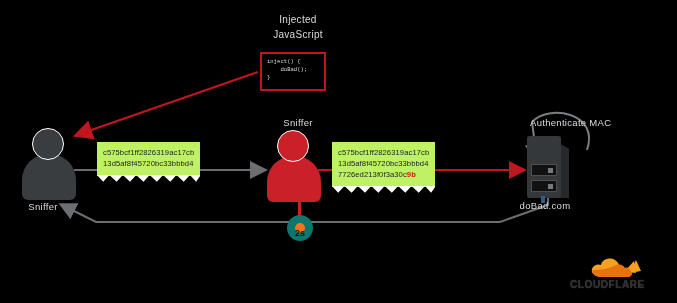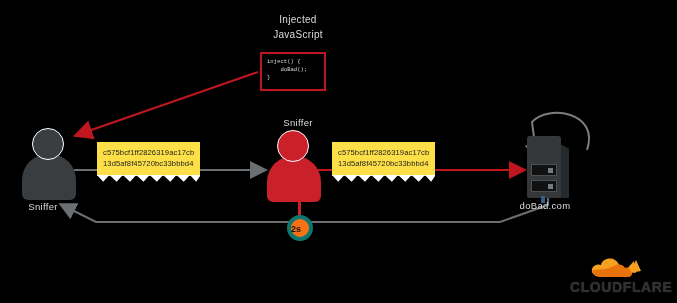--- a/index.html
+++ b/index.html
@@ -41,21 +41,21 @@
                 clip-path:polygon(0 0,100% 12%,100% 100%,0 100%);}
   #server .slot{position:absolute;left:4px;width:26px;height:12px;
                 background:#111;border:1px solid #4c5052;box-sizing:border-box;}
   #server .slot b{position:absolute;right:3px;top:3px;width:5px;height:5px;
                   background:#76797b;display:block;}
   #server .s1{top:28px;} #server .s2{top:44px;}
   #server .foot{position:absolute;left:14px;top:60px;width:4px;height:7px;
                 background:#2f5d85;}
 
   
-  .packet{position:absolute;background:#fde047;padding:5px 6px 7px 6px;
+  .packet{position:absolute;background:#bef264;padding:5px 6px 7px 6px;
           font-size:7.6px;line-height:11px;color:#1d1d1f;
           font-family:"Liberation Sans",sans-serif;letter-spacing:.1px;
           white-space:nowrap;}
   .packet .tear{position:absolute;left:0;right:0;bottom:-7px;height:8px;
       background:#fff;
       clip-path:polygon(0 0,6% 85%,12% 0,19% 85%,25% 0,32% 85%,38% 0,
                         45% 85%,51% 0,58% 85%,64% 0,71% 85%,77% 0,
                         84% 85%,90% 0,96% 85%,100% 10%,100% 0);}
   #packet-left{left:97px;top:142px;}
   #packet-right{left:332px;top:142px;}
@@ -65,31 +65,31 @@
   #codebox{position:absolute;left:260px;top:52px;width:66px;height:39px;
            background:#000;border:2.4px solid #c0161f;box-sizing:border-box;
            padding:4px 5px;font-family:"Liberation Mono",monospace;
            font-size:5.6px;line-height:8px;color:#d9d9d9;white-space:pre;}
 
   
   #wires{position:absolute;left:0;top:0;width:677px;height:303px;}
 
   
   #sniffer{position:absolute;left:287px;top:215px;width:26px;height:26px;
-           border-radius:50%;background:#f97316;border:4px solid #0f766e;
+           border-radius:50%;background:#f97316;border:8px solid #0f766e;
            box-sizing:border-box;color:#111;font-size:9px;font-weight:bold;
-           line-height:20px;text-align:left;}
+           line-height:20px;text-align:right;}
   #sniffer-stem{position:absolute;left:298px;top:198px;width:3px;height:20px;
                 background:#c9202a;}
 
   
   #cf{position:absolute;left:570px;top:258px;width:100px;height:40px;}
   #cf .cloud{position:absolute;left:18px;top:0;width:56px;height:22px;}
   #cf .cword{position:absolute;left:0;top:21px;width:100px;text-align:left;
-             font-size:14px;font-weight:bold;letter-spacing:.6px;
+             font-size:10px;font-weight:bold;letter-spacing:.6px;
              color:#2f2f2f;text-shadow:0 0 1px #555;}
 </style>
 </head>
 <body>
 
 <div id="stage">
 
   <svg id="wires" viewBox="0 0 677 303">
     <defs>
       <marker id="ar-red" markerWidth="9" markerHeight="9" refX="7" refY="4.5" orient="auto">
@@ -140,30 +140,32 @@
     <div class="tower"></div>
     <div class="slot s1">
         <b></b>
       </div>
     <div class="slot s2">
         <b></b>
       </div>
     <div class="foot"></div>
   </div>
   <div class="lbl" id="lbl-bank">doBad.com</div>
+  <div class="lbl" id="lbl-auth">Authenticate MAC</div>
 
   <div class="packet" id="packet-left">
     <div>c575bcf1ff2826319ac17cb</div>
     <div>13d5af8f45720bc33bbbd4</div>
     <div class="tear"></div>
   </div>
 
   <div class="packet" id="packet-right">
     <div>c575bcf1ff2826319ac17cb</div>
     <div>13d5af8f45720bc33bbbd4</div>
+    <div><span>7726ed213f0f3a30c</span><span class="hx-mod">9b</span></div>
     <div class="tear"></div>
   </div>
 
   <div id="sniffer-stem"></div>
   <div id="sniffer">2s</div>
 
   <div id="cf">
     <svg class="cloud" viewBox="0 0 112 44">
       <path d="M92 6 L74 26 L96 30 Z" fill="#f6a020"></path>
       <path d="M96 4 L84 30 L106 26 Z" fill="#f6a020"></path>

